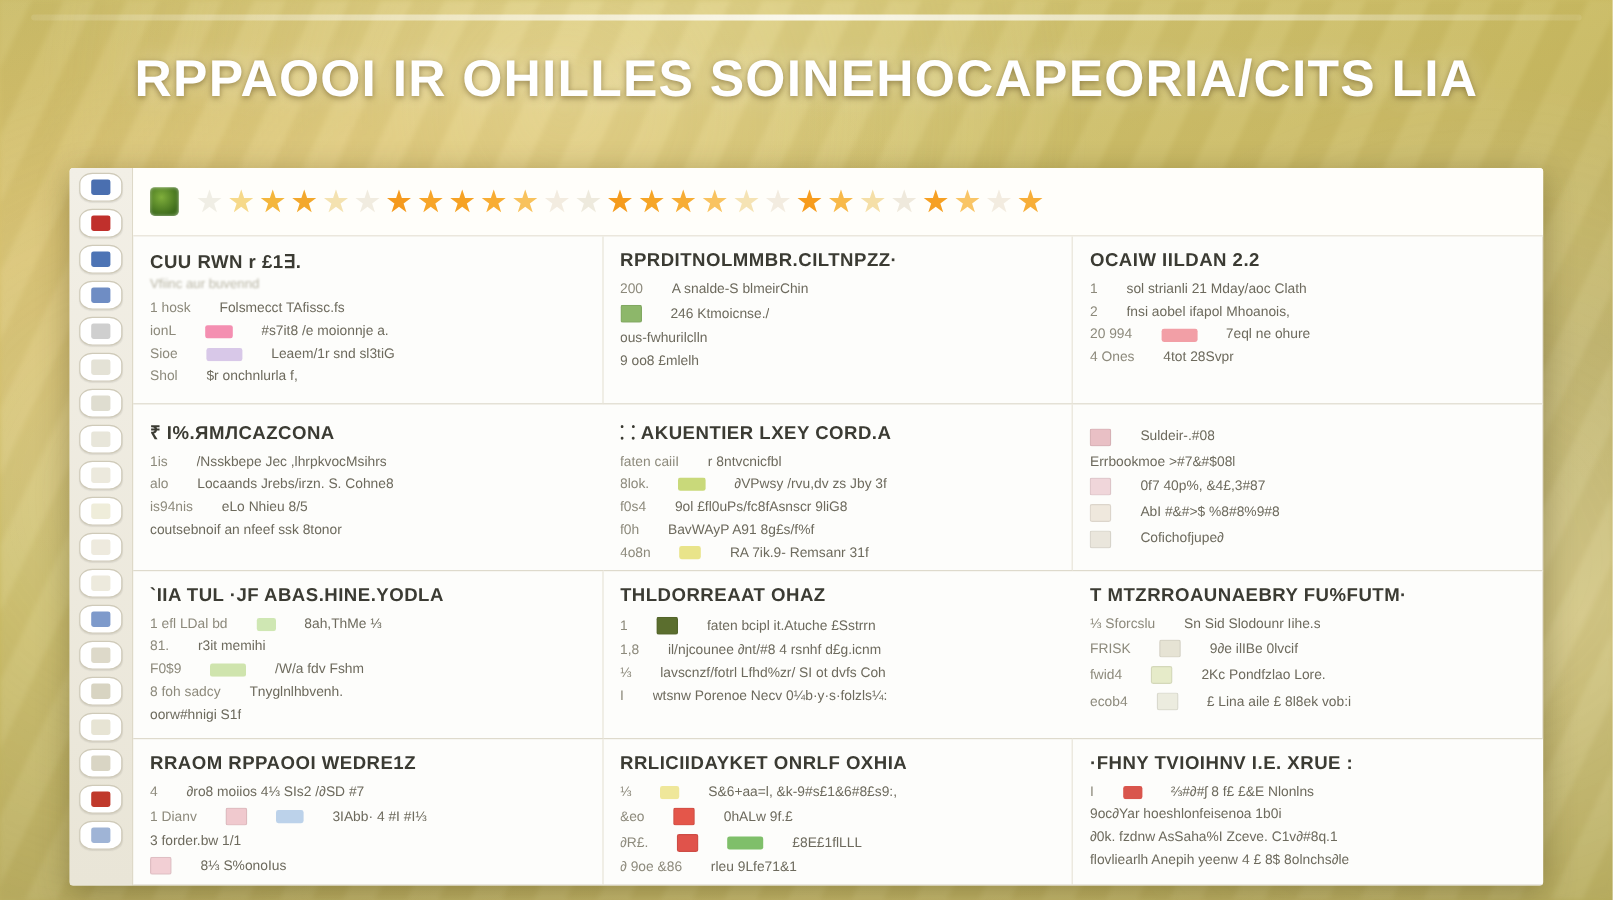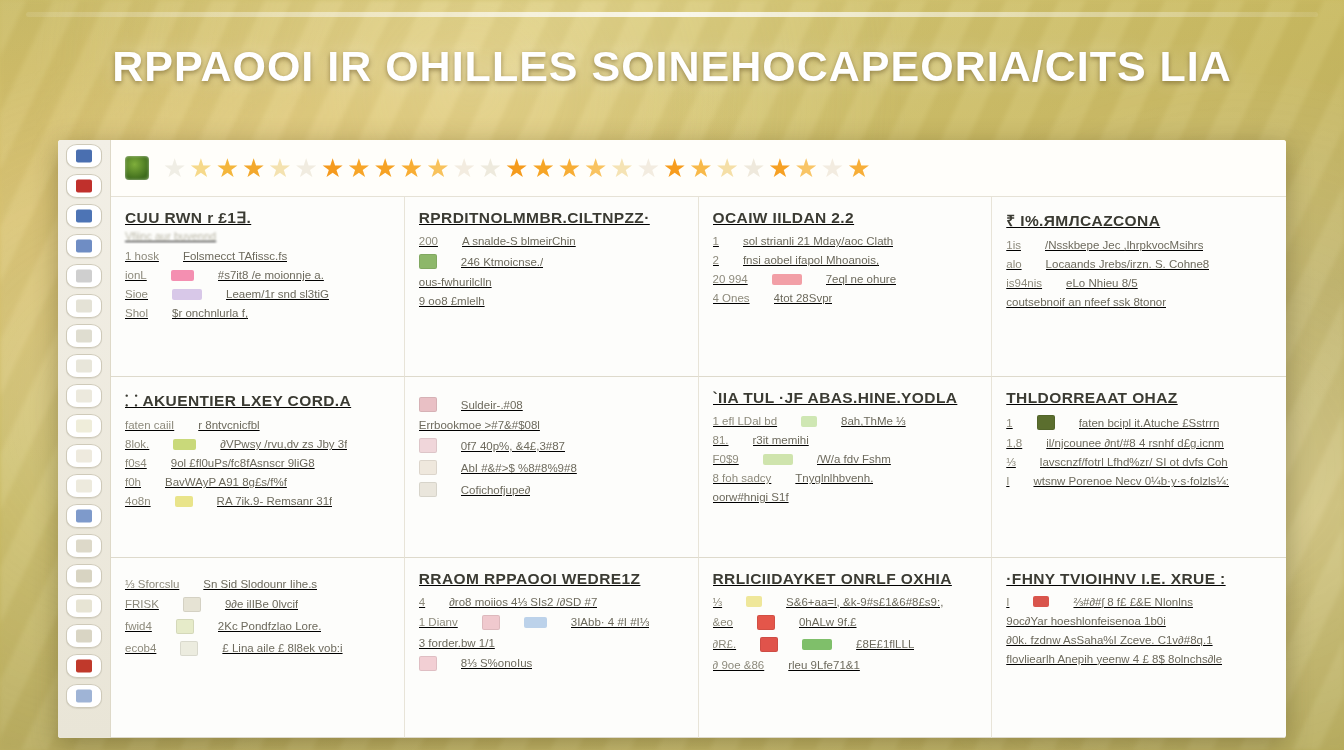--- a/index.html
+++ b/index.html
@@ -139,23 +139,22 @@
     font-size: 26px;
     line-height: 1;
     filter: blur(0.35px);
     user-select: none;
   }
 
   
   .grid {
     flex: 1 1 auto;
     display: grid;
-    grid-template-columns: repeat(4, 1fr);
+    grid-template-columns: repeat(3, 1fr);
     grid-template-rows: repeat(3, 1fr);
-    text-decoration: underline;
   }
   .cell {
     border-right: 1px solid #e8e4d8;
     border-bottom: 1px solid #dedacc;
     padding: 12px 14px 8px 14px;
     min-width: 0;
     overflow: hidden;
   }
   .cell:nth-child(4n) { border-right: none; }
   .cell-title {
@@ -486,20 +485,21 @@
                 <span class="lead">⅓</span>
                 <span class="txt">lavscnzf/fotrl Lfhd%zr/ SI ot dvfs Coh</span>
               </div>
               <div class="row">
                 <span class="lead">I</span>
                 <span class="txt">wtsnw Porenoe       Necv 0¼b·y·s·folzls¼:</span>
               </div>
             </div>
           </div>
           <div class="cell">
+            <div class="cell-title">T MTZRROAUNAEBRY FU%FUTM·</div>
             <div class="rows">
               <div class="row">
                 <span class="lead">⅓ Sforcslu</span>
                 <span class="txt">Sn Sid Slodounr Iihe.s</span>
               </div>
               <div class="row">
                 <span class="lead">FRISK</span>
                 <span class="thumb" style="background: rgb(230, 227, 212);"></span>
                 <span class="txt">9∂e ilIBe 0lvcif</span>
               </div>

